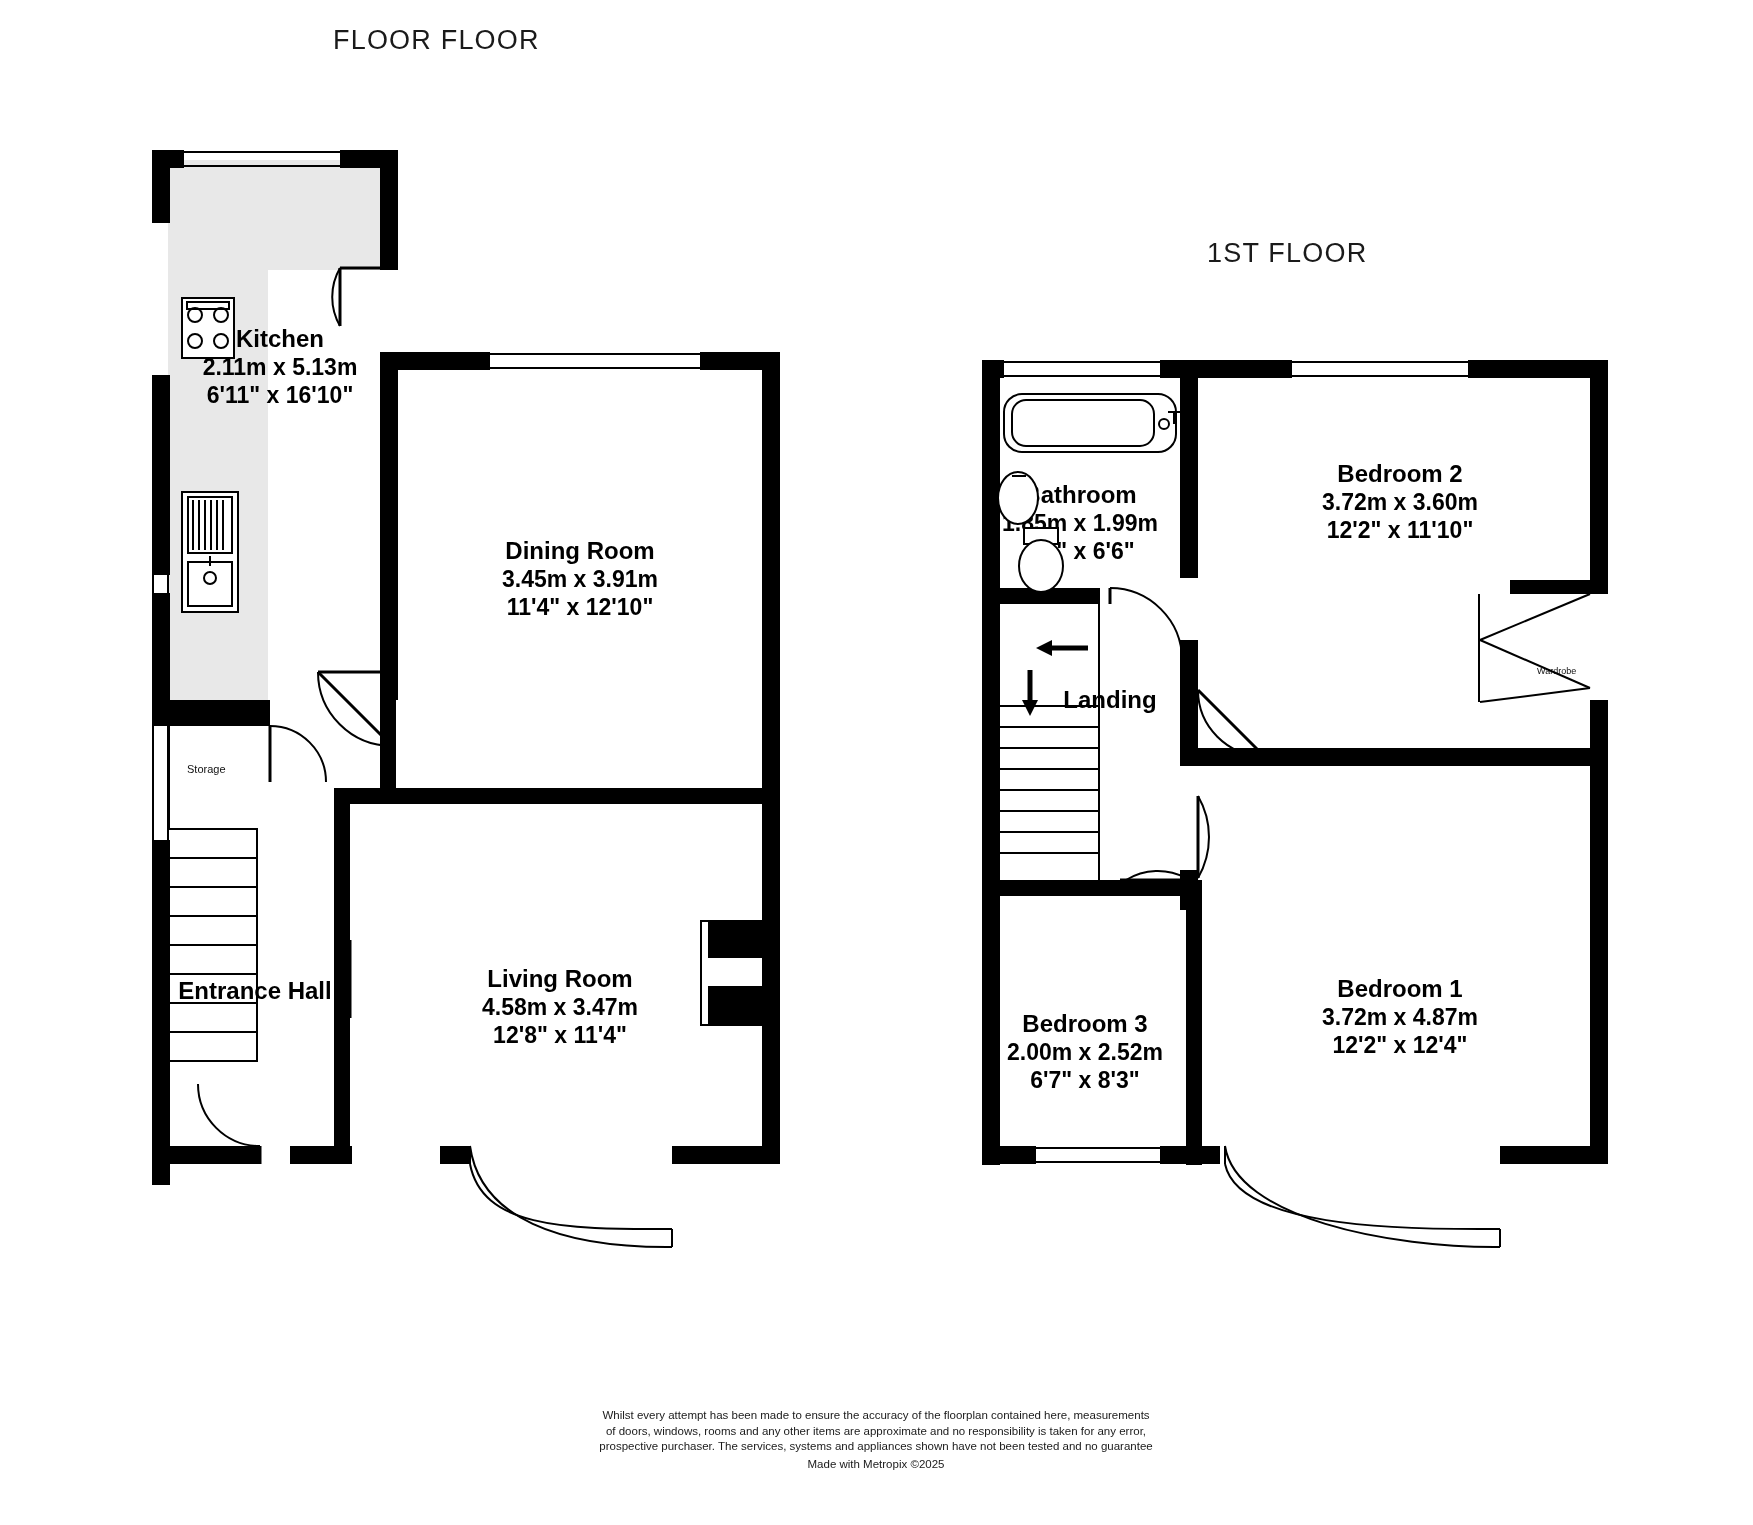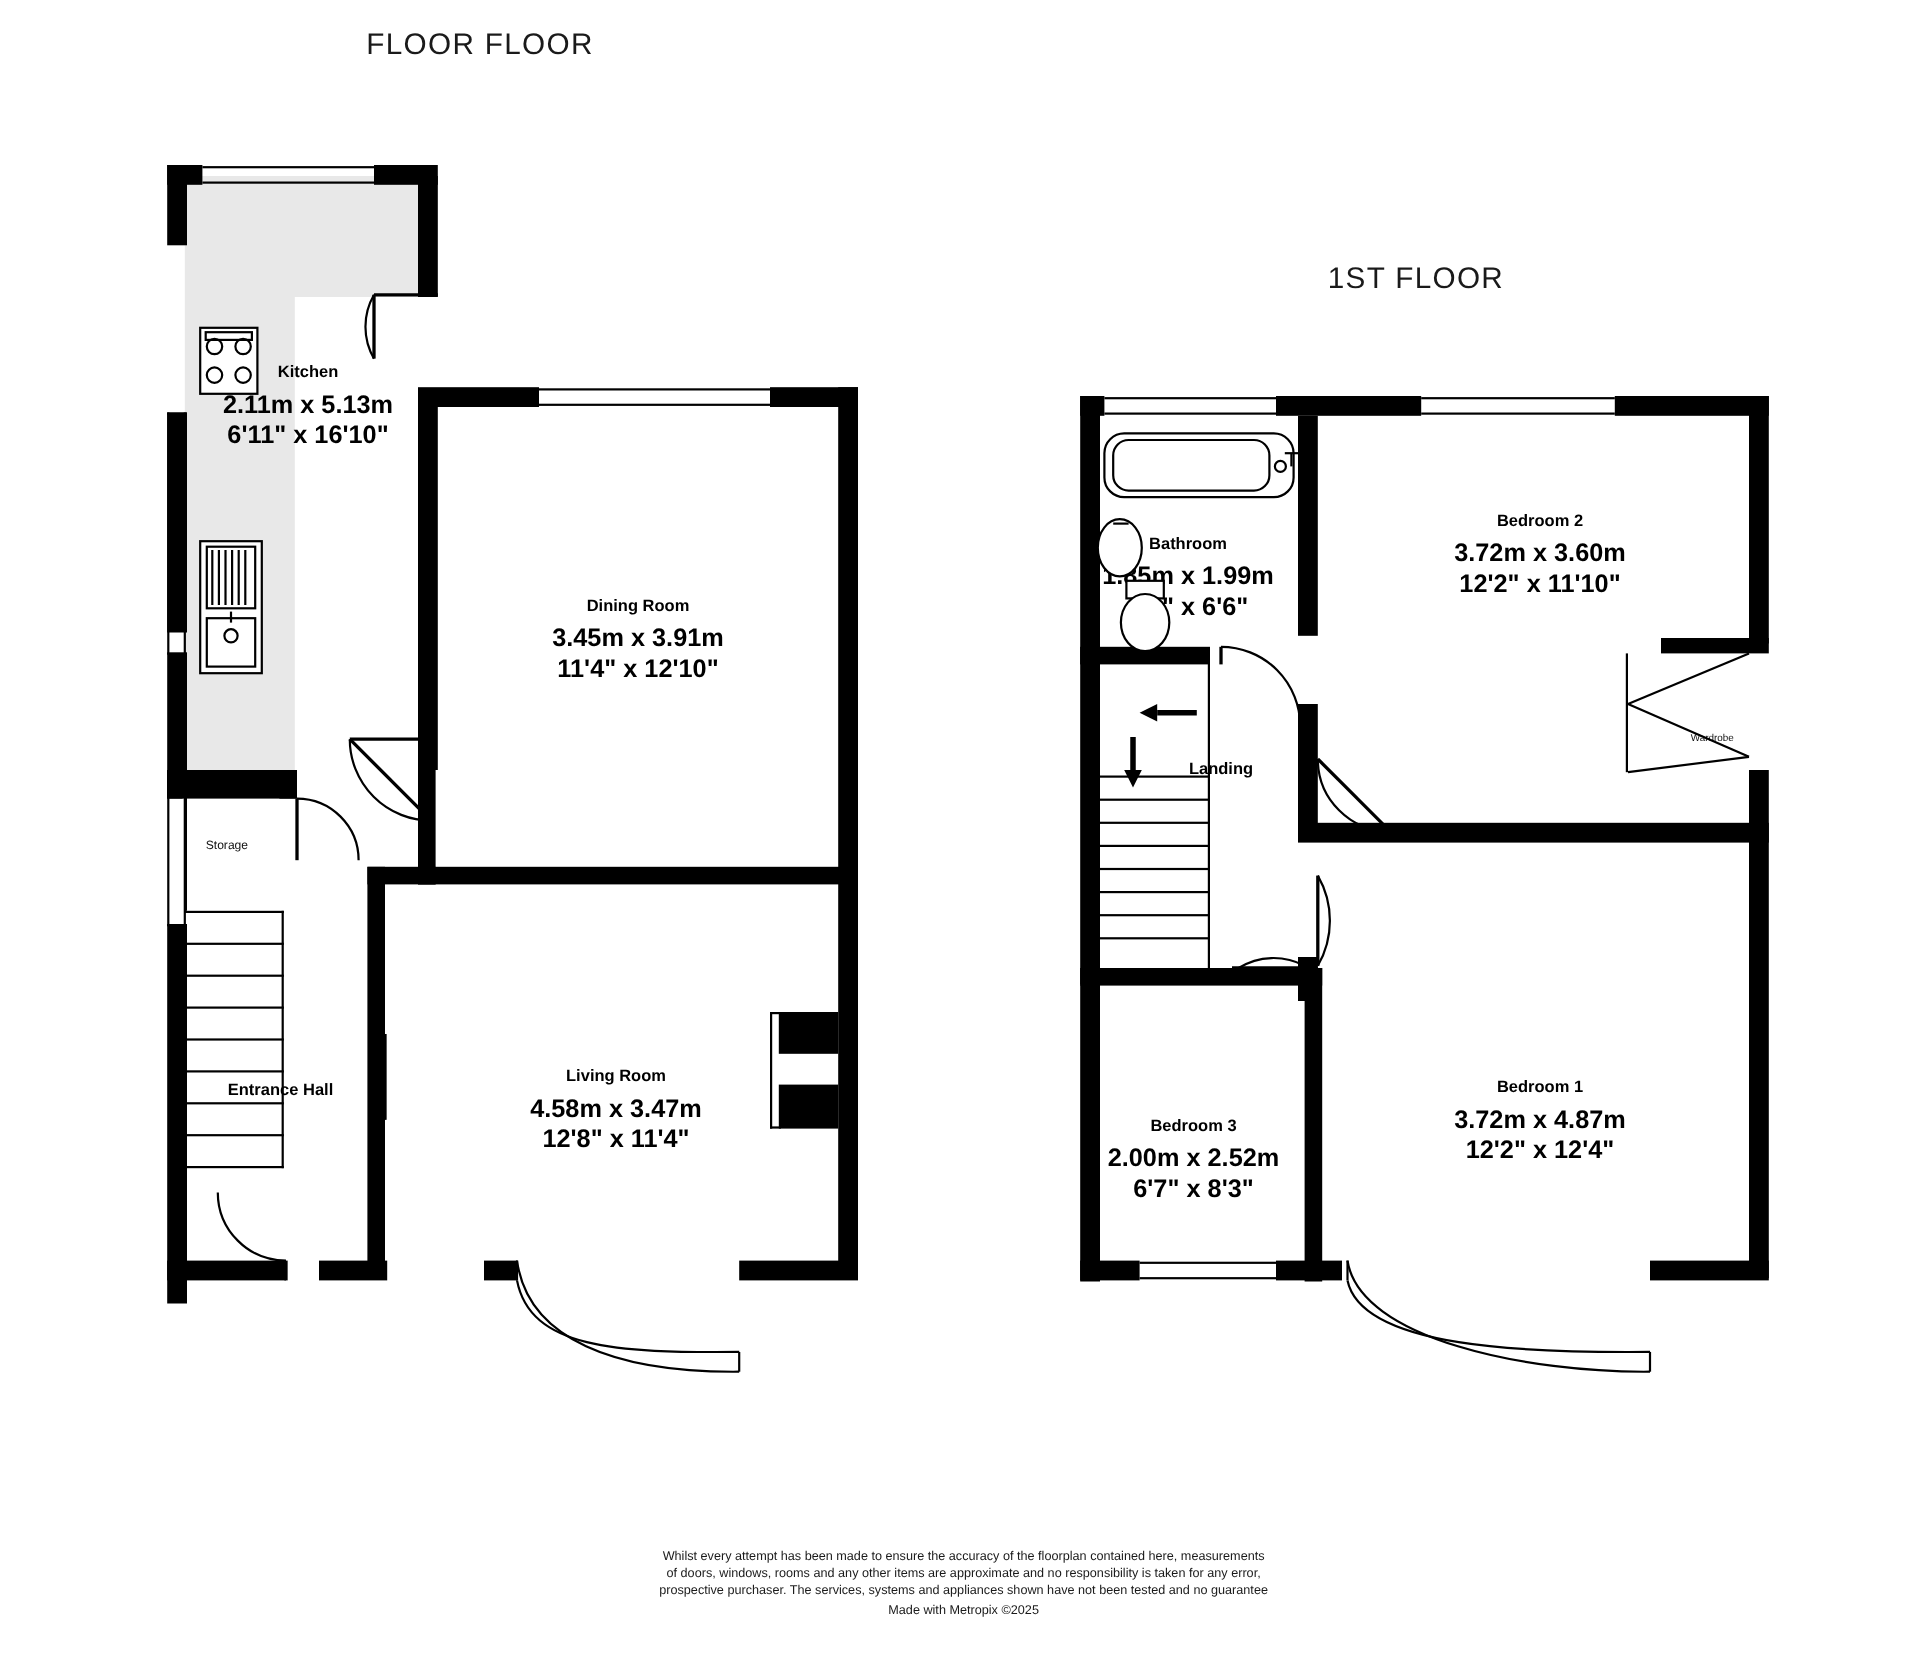--- a/index.html
+++ b/index.html
@@ -41,21 +41,21 @@
     position: absolute;
     text-align: center;
     font-weight: bold;
     font-size: 23px;
     line-height: 28px;
     white-space: nowrap;
     color: #000000;
   }
   .room-label .nm {
     display: block;
-    font-size: 15px;
+    font-size: 24px;
     text-align: center;
   }
   .room-label .dm {
     display: block;
     font-size: 23px;
   }
   .small-label {
     position: absolute;
     font-size: 11px;
     color: #111111;

